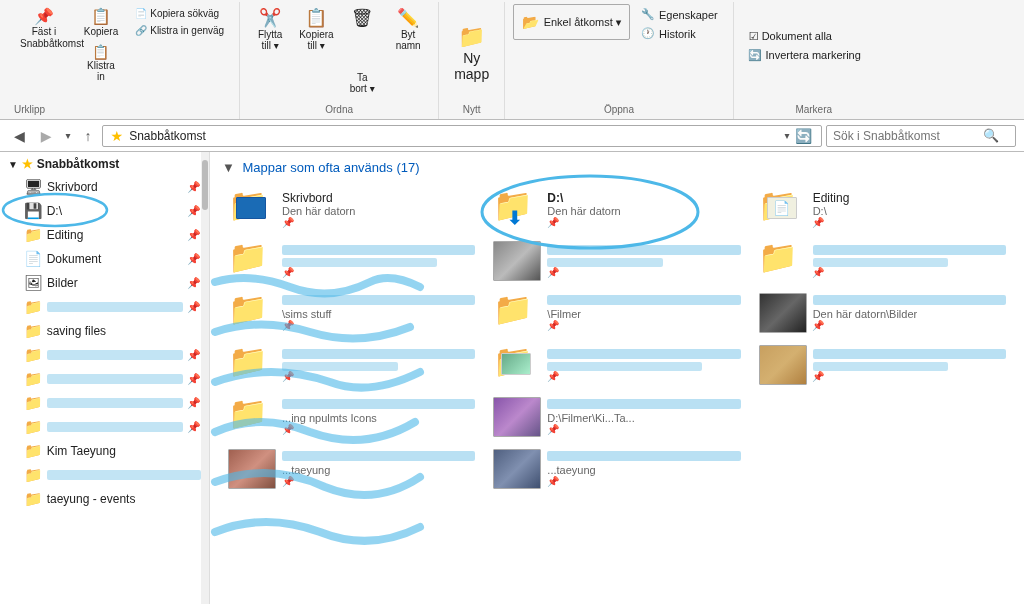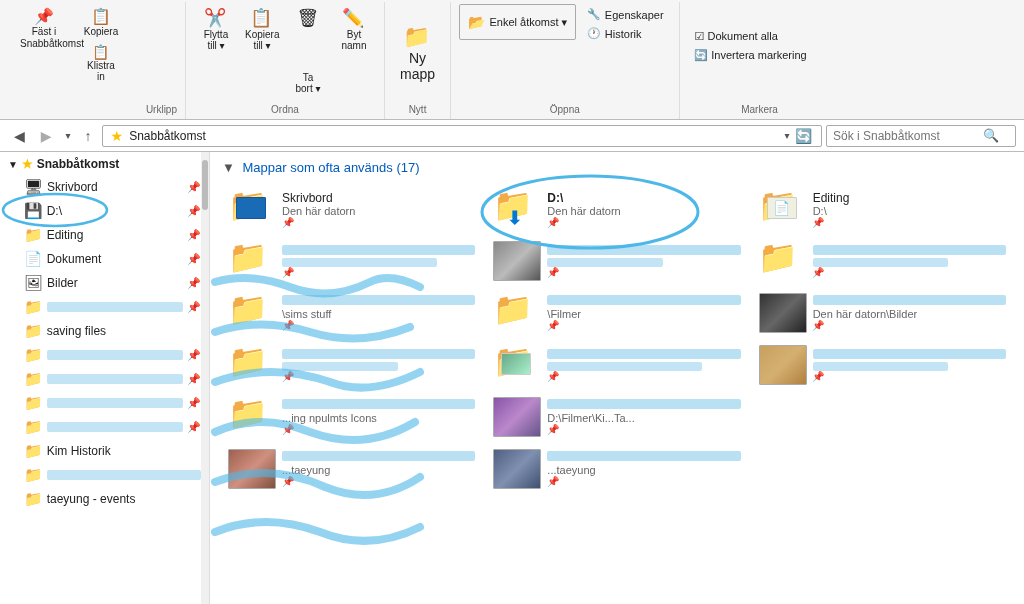--- a/index.html
+++ b/index.html
@@ -23,22 +23,26 @@
         <div style="display:flex; flex-direction:column; gap:1px;">
           <button style="background:none;border:1px solid transparent;border-radius:2px;padding:2px 5px;cursor:pointer;font-size:10px;text-align:center;color:#222;width:50px;">
             <div style="font-size:16px;">📋</div>
             <div style="font-size:10px;">Kopiera</div>
           </button>
           <button style="background:none;border:1px solid transparent;border-radius:2px;padding:2px 5px;cursor:pointer;font-size:10px;text-align:center;color:#222;width:50px;">
             <div style="font-size:14px;">📋</div>
             <div style="font-size:10px;">Klistra in</div>
           </button>
         </div>
-      </div>
-      <div style="font-size:10px;color:#666;text-align:right;margin-top:19px;">Urklipp</div>
+        <div style="display:flex; flex-direction:column; gap:2px; justify-content:center; padding-top:2px;">
+          <button style="background:none;border:1px solid transparent;border-radius:2px;padding:1px 6px;cursor:pointer;font-size:10px;color:#222;white-space:nowrap;text-align:left;">📄 Kopiera sökväg</button>
+          <button style="background:none;border:1px solid transparent;border-radius:2px;padding:1px 6px;cursor:pointer;font-size:10px;color:#222;white-space:nowrap;text-align:left;">🔗 Klistra in genväg</button>
+        </div>
+      </div>
+      <div style="font-size:10px;color:#666;text-align:left;margin-top:19px;">Urklipp</div>
     </div>
 
     <div style="display:flex; flex-direction:column; padding:2px 8px 4px; border-right:1px solid #ddd; min-width:160px;">
       <div style="display:flex; gap:2px; flex:1; align-items:flex-start;">
         <button style="background:none;border:1px solid transparent;border-radius:2px;padding:2px 4px;cursor:pointer;font-size:10px;text-align:center;color:#222;width:44px;">
           <div style="font-size:18px;">✂️</div>
           <div style="font-size:10px;">Flytta<br>till ▾</div>
         </button>
         <button style="background:none;border:1px solid transparent;border-radius:2px;padding:2px 4px;cursor:pointer;font-size:10px;text-align:center;color:#222;width:44px;">
           <div style="font-size:18px;">📋</div>
@@ -181,21 +185,21 @@
       <span style="color:#888;font-size:11px;">📌</span>
     </div>
     <div style="display:flex;align-items:center;padding:3px 8px 3px 24px;cursor:pointer;gap:4px;">
       <span style="font-size:15px;">📁</span>
       <div style="flex:1;height:10px;background:#a8d8f0;border-radius:2px;opacity:0.7;"></div>
       <span style="color:#888;font-size:11px;">📌</span>
     </div>
 
     <div style="display:flex;align-items:center;padding:3px 8px 3px 24px;cursor:pointer;gap:4px;font-size:12px;color:#222;">
       <span style="font-size:15px;">📁</span>
-      <span style="flex:1;">Kim Historik</span>
+      <span style="flex:1;">Kim Taeyung</span>
     </div>
 
     <div style="display:flex;align-items:center;padding:3px 8px 3px 24px;cursor:pointer;gap:4px;">
       <span style="font-size:15px;">📁</span>
       <div style="flex:1;height:10px;background:#a8d8f0;border-radius:2px;opacity:0.7;"></div>
     </div>
 
     <div style="display:flex;align-items:center;padding:3px 8px 3px 24px;cursor:pointer;gap:4px;font-size:12px;color:#222;">
       <span style="font-size:15px;">📁</span>
       <span style="flex:1;">taeyung - events</span>

